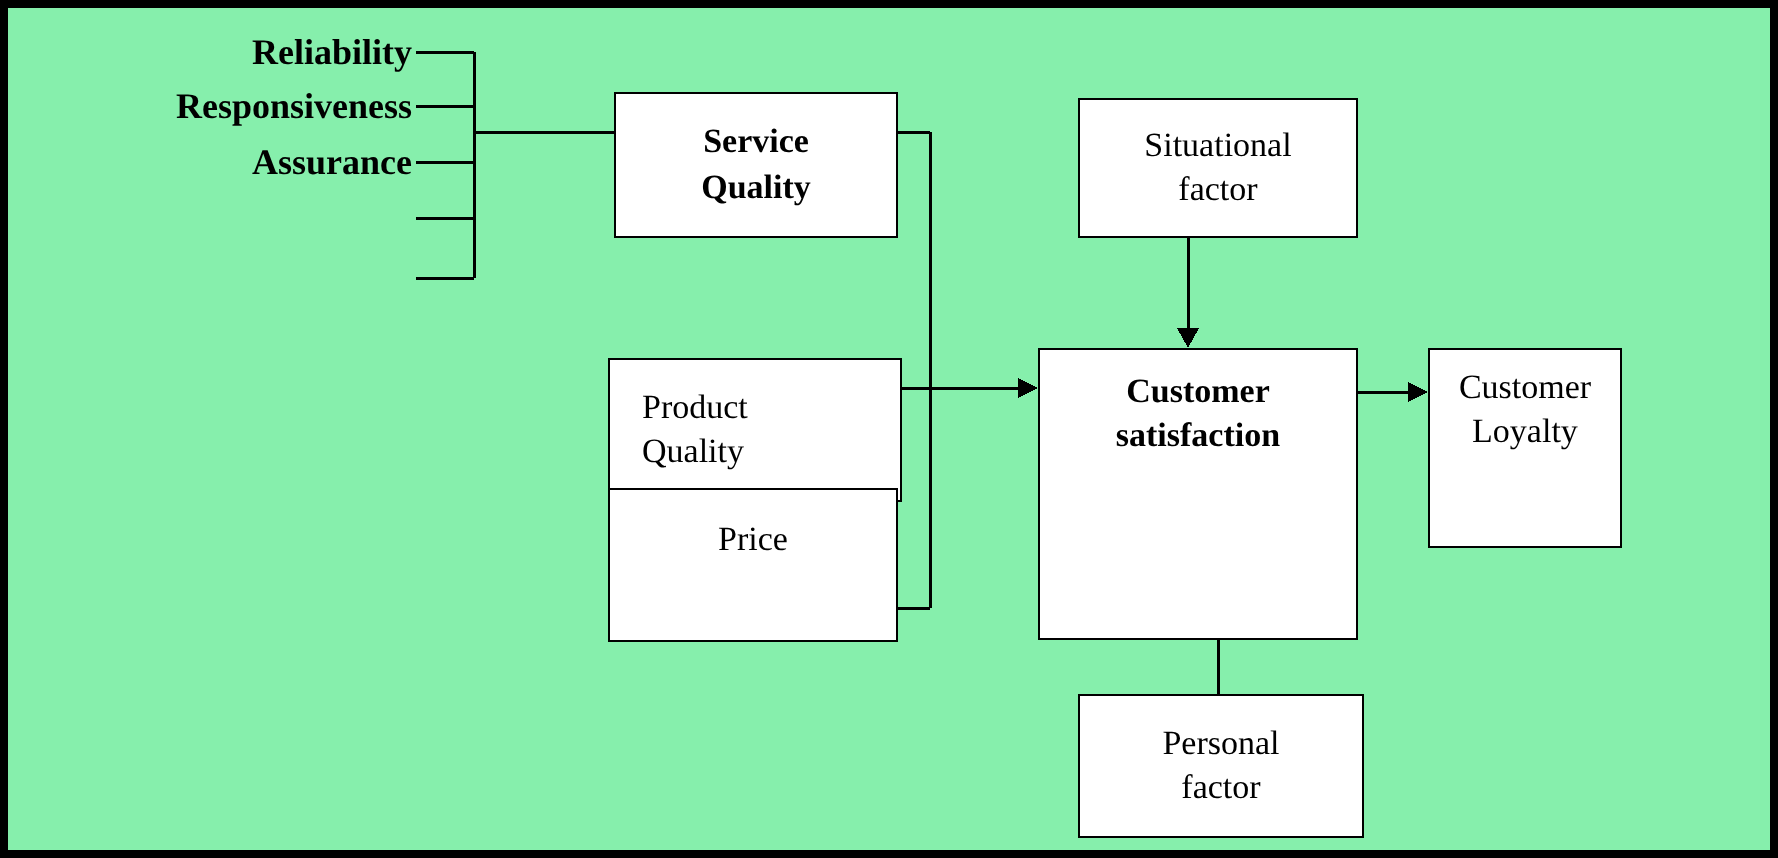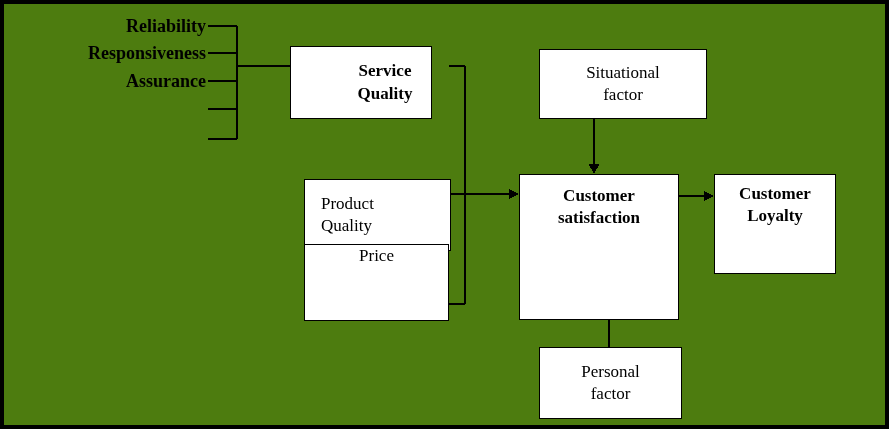--- a/index.html
+++ b/index.html
@@ -1,21 +1,21 @@
 <!DOCTYPE html>
 <html><head>
 <meta charset="utf-8">
 <style>
   * { margin: 0; padding: 0; box-sizing: border-box; }
   html, body { background: #ffffff; }
   .canvas {
     position: relative;
     width: 889px;
     height: 429px;
-    background: #4d7c0f;
+    background: #86efac;
     border: 4px solid #000000;
     font-family: "Liberation Serif", serif;
     color: #000000;
     overflow: hidden;
   }
   .attr-label {
     position: absolute;
     left: 30px;
     width: 172px;
     height: 22px;
@@ -47,21 +47,21 @@
   .box.bold { font-weight: bold; }
   .box.align-top { align-items: flex-start; }
   .box.align-left { justify-content: flex-start; text-align: left; padding-left: 16px; margin-top: 32px; }
   .box-label { display: inline-block; }
   .w70  { max-width: 70px; }
   .w90  { max-width: 92px; }
   .w100 { max-width: 100px; }
   .w120 { max-width: 120px; }
   .pt8  { padding-top: 8px; }
   .pt10 { padding-top: 10px; }
-  .pt14 { }
+  .pt14 { padding-top: 14px; }
 </style>
 </head>
 <body>
 
 <div class="canvas">
 
   <div class="attr-label" style="top:11px">Reliability</div>
   <div class="attr-label" style="top:66px">Assurance</div>
   <div class="attr-label" style="top:38px">Responsiveness</div>
 
@@ -87,41 +87,41 @@
     <line x1="590" y1="115" x2="590" y2="161"></line>
     <polygon points="590,170 584.5,160 595.5,160"></polygon>
 
     <line x1="605" y1="343" x2="605" y2="297"></line>
     <polygon points="605,288 599.5,298 610.5,298"></polygon>
 
     <line x1="675" y1="192" x2="701" y2="192"></line>
     <polygon points="710,192 700,187 700,197"></polygon>
   </svg>
 
-  <div class="box bold" style="left:286px; top:42px; width:142px; height:73px;justify-content:flex-end;">
+  <div class="box bold" style="left:303px; top:42px; width:142px; height:73px;">
     <span class="box-label w90">Service Quality</span>
   </div>
 
   <div class="box align-left" style="left:300px; top:143px; width:147px; height:72px;">
     <span class="box-label w70">Product Quality</span>
   </div>
 
   <div class="box align-top pt14" style="left:300px; top:240px; width:145px; height:77px;">
     <span class="box-label">Price</span>
   </div>
 
-  <div class="box" style="left:535px; top:45px; width:168px; height:70px;">
+  <div class="box" style="left:535px; top:45px; width:140px; height:70px;">
     <span class="box-label w100">Situational factor</span>
   </div>
 
   <div class="box bold align-top pt10" style="left:515px; top:170px; width:160px; height:146px;">
     <span class="box-label w120">Customer satisfaction</span>
   </div>
 
-  <div class="box align-top pt8" style="left:710px; top:170px; width:122px; height:100px;font-weight:bold;">
+  <div class="box align-top pt8" style="left:710px; top:170px; width:97px; height:100px;">
     <span class="box-label w90">Customer Loyalty</span>
   </div>
 
   <div class="box" style="left:535px; top:343px; width:143px; height:72px;">
     <span class="box-label w90">Personal factor</span>
   </div>
 
 </div>
 
 </body></html>

